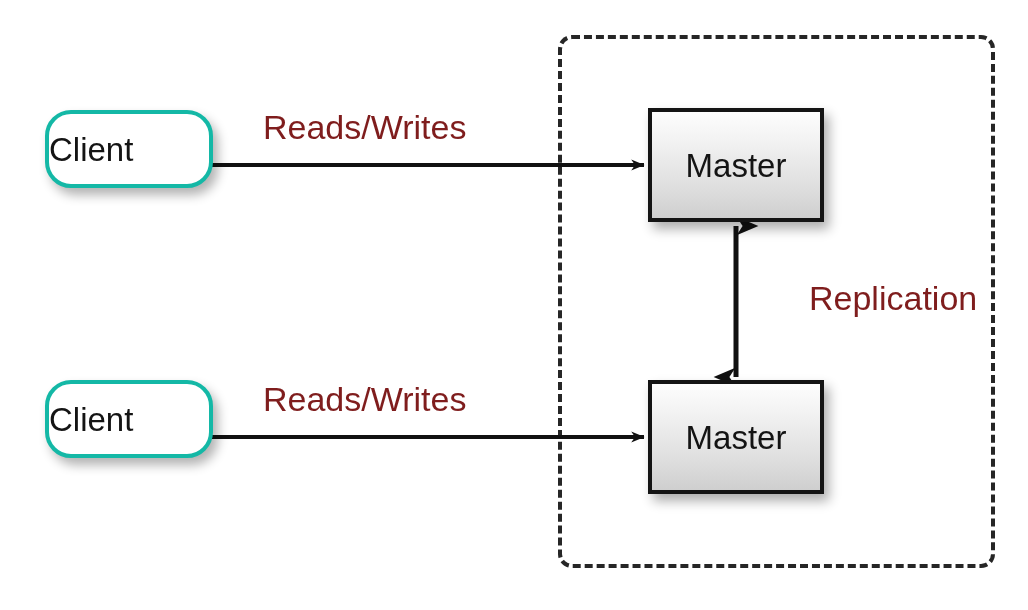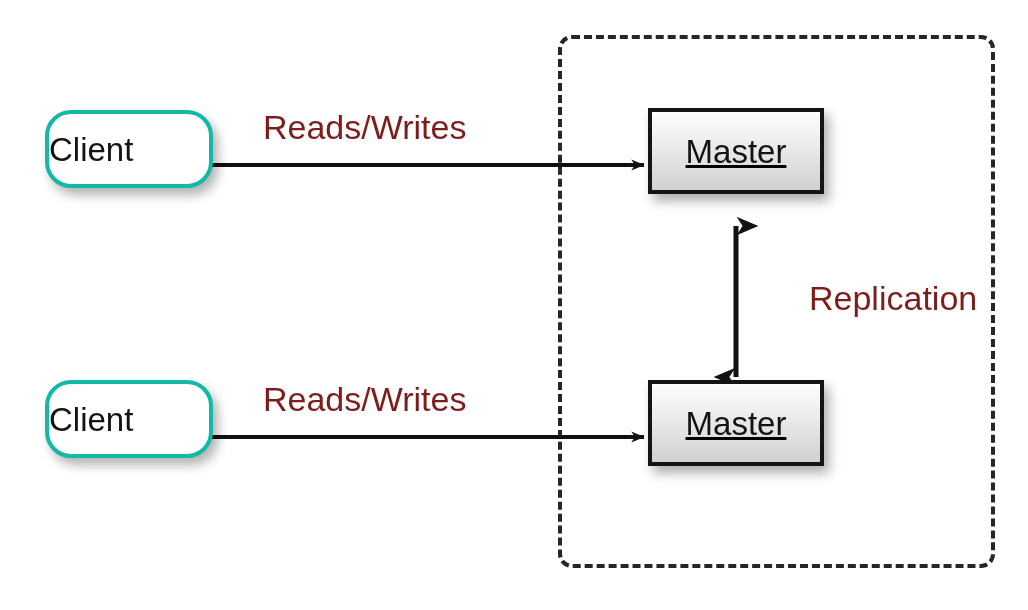--- a/index.html
+++ b/index.html
@@ -48,29 +48,28 @@
     letter-spacing: 0px;
     line-height: 1;
   }
   #client-1 { left: 45px;  top: 110px; }
   #client-2 { left: 45px;  top: 380px; }
 
   
   .master-node {
     position: absolute;
     width: 176px;
-    height: 86px;
+    height: 114px;
     background: linear-gradient(to bottom, #fdfdfd 0%, #f2f2f2 28%, #dedede 72%, #cfcfcf 100%);
     border: 4px solid #141414;
     box-sizing: border-box;
     box-shadow: 5px 7px 11px rgba(0,0,0,0.32);
     display: flex;
     align-items: center;
     justify-content: center;
-    text-decoration: underline;
   }
   .master-node .node-label {
     font-size: 33px;
     color: #141414;
     line-height: 1;
   }
   #master-1 { left: 648px; top: 108px; }
   #master-2 { left: 648px; top: 380px; }
 
   

